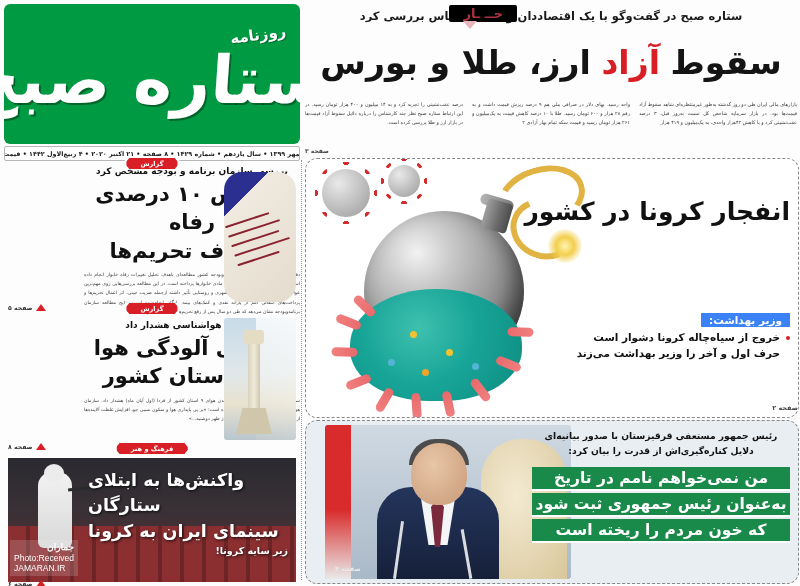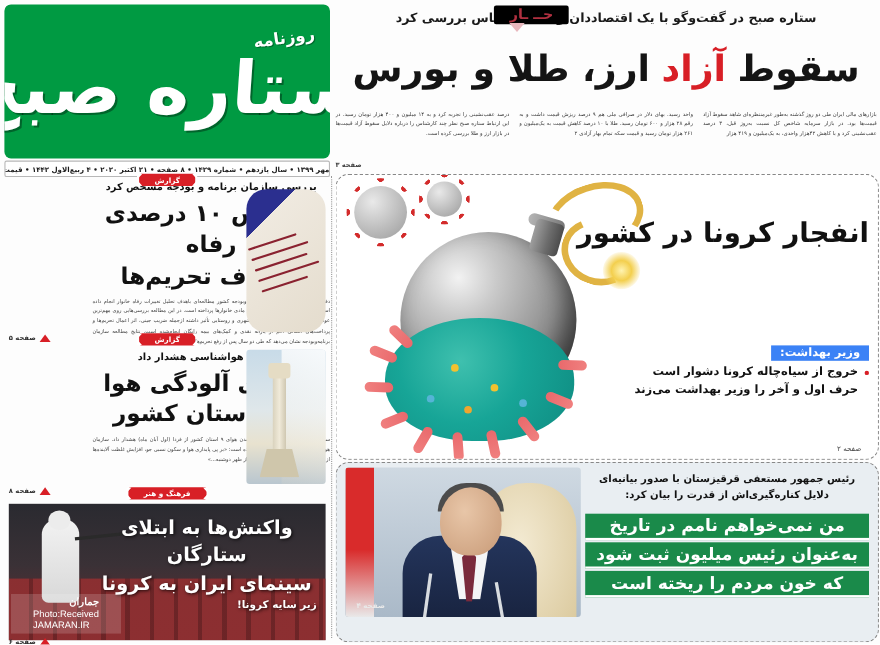--- a/index.html
+++ b/index.html
@@ -117,22 +117,22 @@
   .minister-list{margin:0;padding:0;list-style:none;}
   .minister-list li{
     position:relative;font-size:10.5px;font-weight:700;color:#111;
     padding-right:10px;line-height:1.55;white-space:nowrap;
   }
   .minister-list li.bulleted:before{
     content:"";position:absolute;right:0;top:7px;
     width:4px;height:4px;border-radius:50%;background:#d81f26;
   }
   .page-ref-2{
-    position:absolute;right:15px;bottom:5px;
-    font-size:6.5px;color:#444;font-weight:400;z-index:6;
+    position:absolute;right:0;bottom:5px;
+    font-size:6.5px;color:#444;font-weight:700;z-index:6;
   }
 
   
   .art{position:absolute;left:8px;top:4px;width:268px;height:250px;}
   .virus-small{position:absolute;border-radius:50%;
     background:radial-gradient(circle at 35% 30%,#e9e9e9 0%,#bdbdbd 55%,#9a9a9a 100%);}
   .virus-small:before,.virus-small:after{
     content:"";position:absolute;inset:-7px;border-radius:50%;
     background:
       radial-gradient(circle at 50% 0%,#d32b2b 0 3px,transparent 3.5px),
@@ -190,23 +190,23 @@
   }
   .dot{position:absolute;width:7px;height:7px;border-radius:50%;}
 
   
   .kyrgyz-panel{
     position:absolute;left:305px;top:420px;width:492px;height:162px;
     border:1.6px dashed #888;border-radius:12px;
     background:#e9eef2;overflow:hidden;
   }
   .kyrgyz-photo{
-    position:absolute;left:8px;top:4px;width:214px;height:136px;
+    position:absolute;left:19px;top:4px;width:214px;height:154px;
     background:linear-gradient(180deg,#cfd9e2,#aab9c8);
-    overflow:hidden;border-radius:3px;
+    overflow:hidden;border-radius:3px;padding-left:32px;
   }
   .flag-strip{position:absolute;left:0;top:0;width:26px;height:100%;
     background:linear-gradient(180deg,#d92b2b 0%,#d92b2b 55%,#e9e9e9 100%);}
   .chair{position:absolute;right:4px;top:14px;width:86px;height:140px;
     background:radial-gradient(ellipse at 40% 40%,#f3ead2,#d9c79a);border-radius:40px 40px 0 0;}
   .suit{position:absolute;left:52px;top:62px;width:122px;height:92px;
     background:linear-gradient(180deg,#24355c,#16203a);border-radius:34px 34px 0 0;}
   .shirt{position:absolute;left:96px;top:66px;width:34px;height:54px;background:#f4f5f7;
     clip-path:polygon(50% 0,100% 14%,78% 100%,22% 100%,0 14%);}
   .tie{position:absolute;left:106px;top:74px;width:13px;height:48px;background:#7a2a3c;
@@ -289,33 +289,33 @@
     background:repeating-linear-gradient(90deg,#8e2f31 0 18px,#6d2426 18px 22px);
     opacity:.95;}
   .worker{position:absolute;left:30px;top:14px;width:34px;height:76px;
     background:linear-gradient(180deg,#f2f2f2,#d8d8d8);border-radius:14px 14px 6px 6px;}
   .worker-head{position:absolute;left:36px;top:6px;width:20px;height:18px;border-radius:50%;
     background:#ececec;}
   .sprayer{position:absolute;left:60px;top:28px;width:46px;height:3px;background:#2a2a2a;
     transform:rotate(-6deg);}
   .sb3-head{
     position:absolute;right:8px;top:10px;width:200px;
-    font-size:17.5px;font-weight:700;color:#fff;line-height:1.45;text-align:center;
+    font-size:17.5px;font-weight:700;color:#fff;line-height:1.45;text-align:left;
     text-shadow:1px 1px 3px rgba(0,0,0,.8);
   }
   .sb3-sub{
     position:absolute;right:8px;top:86px;width:186px;
     font-size:9.5px;font-weight:700;color:#fff;line-height:1.5;text-align:right;
     text-shadow:1px 1px 3px rgba(0,0,0,.8);
   }
   .credit{
     position:absolute;left:2px;bottom:6px;
     background:rgba(255,255,255,.16);
     color:#fff;font-size:8.5px;line-height:1.25;
-    padding:2px 20px;font-family:"Liberation Sans",sans-serif;direction:ltr;
+    padding:2px 4px;font-family:"Liberation Sans",sans-serif;direction:ltr;
   }
   .credit .logo-j{font-weight:700;font-size:9px;}
 
   
   .col-sep{
     position:absolute;left:301px;top:160px;width:0;height:420px;
     border-left:1.4px dotted #999;
   }
 </style>
 </head>
@@ -403,21 +403,21 @@
       <div class="shirt"></div>
       <div class="tie"></div>
       <div class="hair"></div>
       <div class="head"></div>
       <div class="mic"></div>
       <div class="mic2"></div>
       <div class="page-ref-4">صفحه ۴</div>
     </div>
     <div class="kyrgyz-kicker">رئیس جمهور مستعفی قرقیزستان با صدور بیانیه‌ای دلایل کناره‌گیری‌اش از قدرت را بیان کرد:</div>
     <div class="green-bar gb1">من نمی‌خواهم نامم در تاریخ</div>
-    <div class="green-bar gb2">به‌عنوان رئیس میلیون ثبت شود</div>
+    <div class="green-bar gb2">به‌عنوان رئیس جمهوری ثبت شود</div>
     <div class="green-bar gb3">که خون مردم را ریخته است</div>
   </div>
 
   <div class="sb sb1">
     <div class="sb-tag" style="top:-8px;">گزارش</div>
     <div class="thumb">
       <div class="doc-lines">
         <div class="doc-line" style="top:44px;width:46px;"></div>
         <div class="doc-line" style="top:54px;width:54px;"></div>
         <div class="doc-line" style="top:64px;width:50px;"></div>

